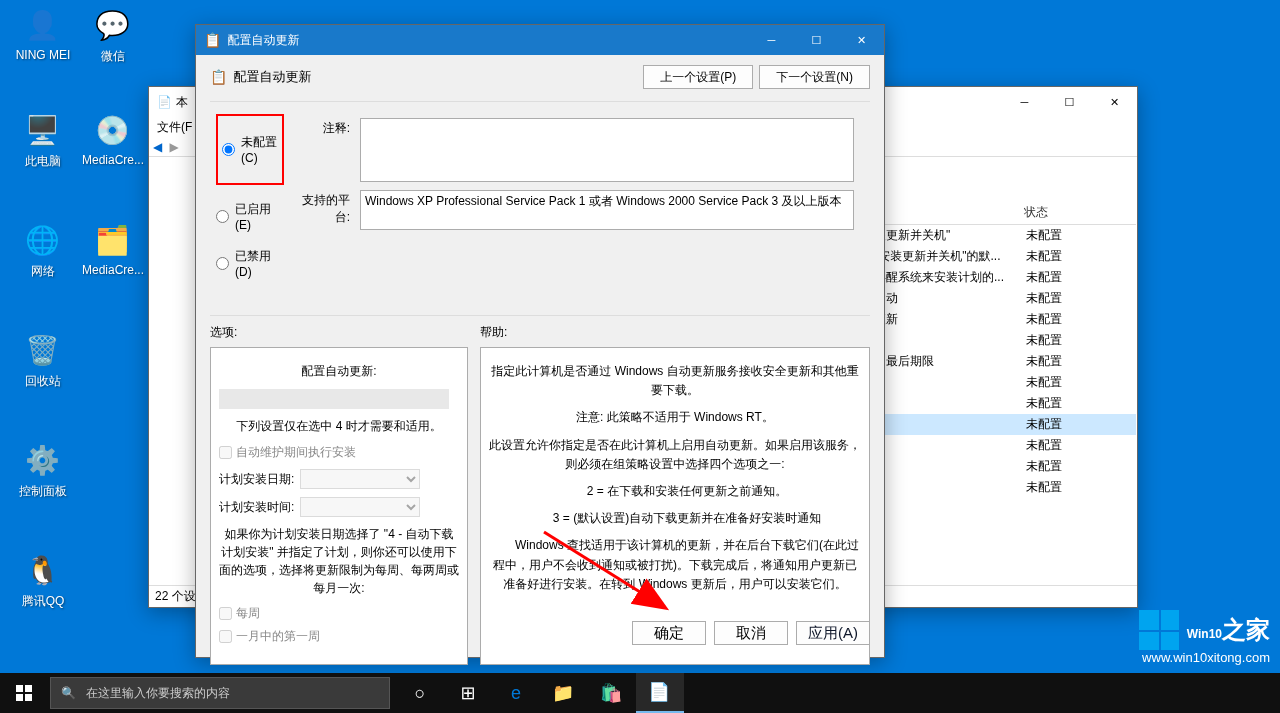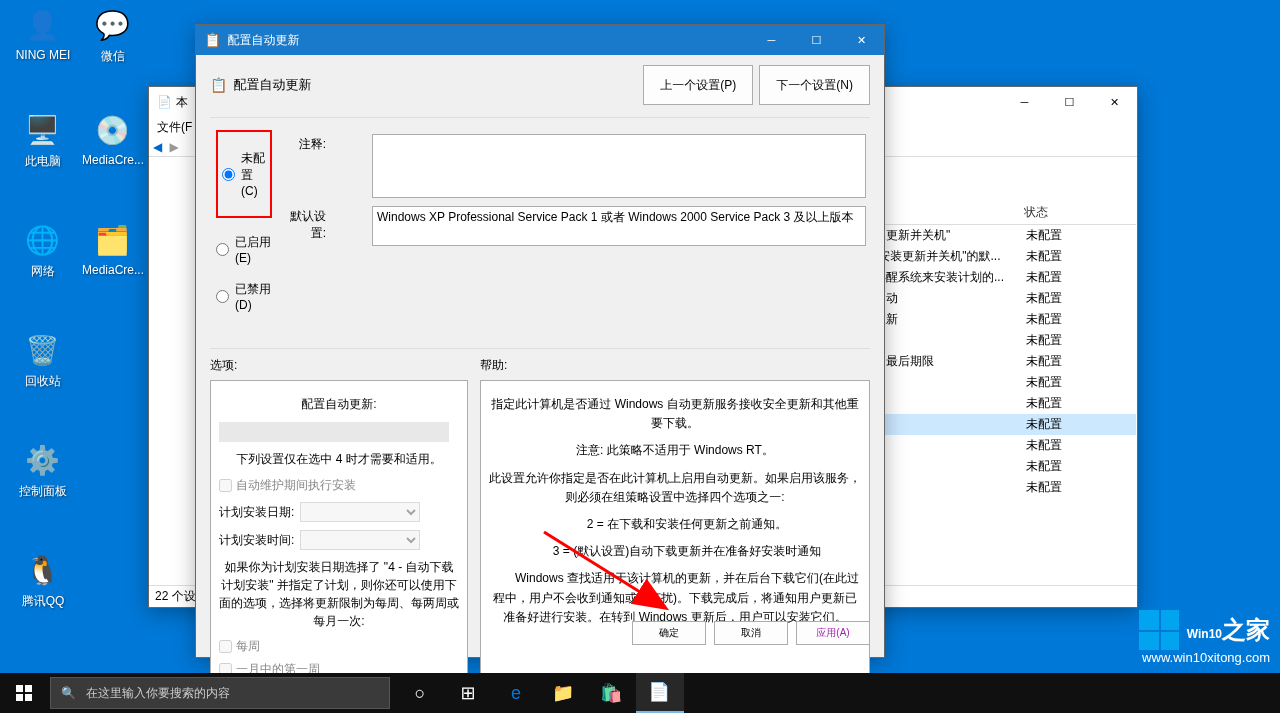--- a/index.html
+++ b/index.html
@@ -33,28 +33,28 @@
     .policy-row .state { width: 110px; }
     .policy-row.selected { background: #cce8ff; }
     .statusbar { position: absolute; bottom: 0; left: 0; right: 0; height: 22px; border-top: 1px solid #ddd; padding: 2px 6px; display: flex; align-items: center; }
     
     
     .dialog { left: 195px; top: 24px; width: 690px; height: 634px; }
     .dialog-body { padding: 10px 14px 12px; position: relative; height: calc(100% - 30px); background: #f0f0f0; }
     .header-row { display: flex; align-items: center; margin-bottom: 12px; }
     .header-row .icon { margin-right: 6px; font-size: 14px; }
     .header-title { flex: 1; font-size: 13px; }
-    .nav-btn { padding: 3px 16px; background: #fdfdfd; border: 1px solid #acacac; margin-left: 6px; font-size: 12px; height: 40px; }
+    .nav-btn { padding: 3px 16px; background: #fdfdfd; border: 1px solid #acacac; margin-left: 6px; font-size: 12px; height: 24px; }
     
     .radio-group { margin: 4px 0 12px 6px; }
     .radio-item { display: flex; align-items: center; margin: 16px 0; font-size: 12px; }
     .radio-item input { margin-right: 6px; }
     .highlight-box { border: 2px solid #ff0000; padding: 2px 4px; display: inline-flex; align-items: center; }
     
-    .field-row { display: flex; margin: 8px 4px; gap: 36px; }
+    .field-row { display: flex; margin: 8px 16px; }
     .field-label { width: 90px; text-align: right; padding-right: 10px; padding-top: 2px; font-size: 12px; }
     .textarea { width: 494px; height: 64px; border: 1px solid #acacac; background: white; resize: none; padding: 2px; font-size: 12px; }
     .platform-box { width: 494px; height: 40px; border: 1px solid #acacac; background: white; padding: 2px 4px; font-size: 12px; overflow-y: scroll; }
     
     .section-labels { display: flex; margin-top: 8px; }
     .section-labels .left { width: 270px; font-size: 12px; }
     .section-labels .right { flex: 1; font-size: 12px; }
     
     .panels { display: flex; gap: 12px; margin-top: 6px; height: 318px; }
     .panel { border: 1px solid #acacac; background: white; padding: 6px 8px; overflow-y: scroll; font-size: 12px; }
@@ -63,22 +63,22 @@
     .panel p { margin: 8px 0; line-height: 1.6; text-align: center; }
     .opt-title { margin: 0 0 6px; }
     .opt-disabled { color: #888; display: flex; align-items: center; margin: 6px 0; }
     .opt-disabled input { margin-right: 4px; }
     .opt-select-row { display: flex; align-items: center; margin: 8px 0; }
     .opt-select-row label { margin-right: 6px; }
     .opt-select { border: 1px solid #ccc; background: #f5f5f5; width: 120px; height: 20px; }
     .gray-block { background: #e8e8e8; height: 20px; margin: 4px 0; width: 230px; }
     
     .dialog-footer { position: absolute; bottom: 12px; right: 14px; display: flex; gap: 8px; }
-    .dlg-btn { width: 74px; height: 24px; border: 1px solid #acacac; background: #fdfdfd; font-size: 10px; }
-    .dlg-btn:disabled { color: #a21caf; }
+    .dlg-btn { width: 74px; height: 24px; border: 1px solid #acacac; background: #fdfdfd; font-size: 15px; }
+    .dlg-btn:disabled { color: #0f172a; }
     
     
     .arrow { position: absolute; left: 534px; top: 522px; pointer-events: none; z-index: 100; }
     
     
     .taskbar { position: absolute; bottom: 0; left: 0; right: 0; height: 40px; background: #101010; display: flex; align-items: center; }
     .start-btn { width: 48px; height: 40px; display: flex; align-items: center; justify-content: center; color: white; font-size: 16px; }
     .search-box { width: 340px; height: 32px; background: #3a3a3a; display: flex; align-items: center; color: #ccc; margin-left: 2px; border: 1px solid #555; }
     .search-box .icon { padding: 0 10px; }
     .task-icons { display: flex; margin-left: 6px; }
@@ -250,21 +250,21 @@
           <input type="radio" name="cfg" style="">
           <span>已禁用(D)</span>
         </label>
       </div>
       <div style="flex:1">
         <div class="field-row">
           <div class="field-label" style="width:60px">注释:</div>
           <textarea class="textarea" style=""></textarea>
         </div>
         <div class="field-row">
-          <div class="field-label" style="width:60px">默认设置:</div>
+          <div class="field-label" style="width:60px">支持的平台:</div>
           <div class="platform-box">Windows XP Professional Service Pack 1 或者 Windows 2000 Service Pack 3 及以上版本</div>
         </div>
       </div>
     </div>
     <hr style="border:none;border-top:1px solid #ddd;margin:8px 0">
 
     <div class="section-labels">
       <div class="left">选项:</div>
       <div class="right">帮助:</div>
     </div>

